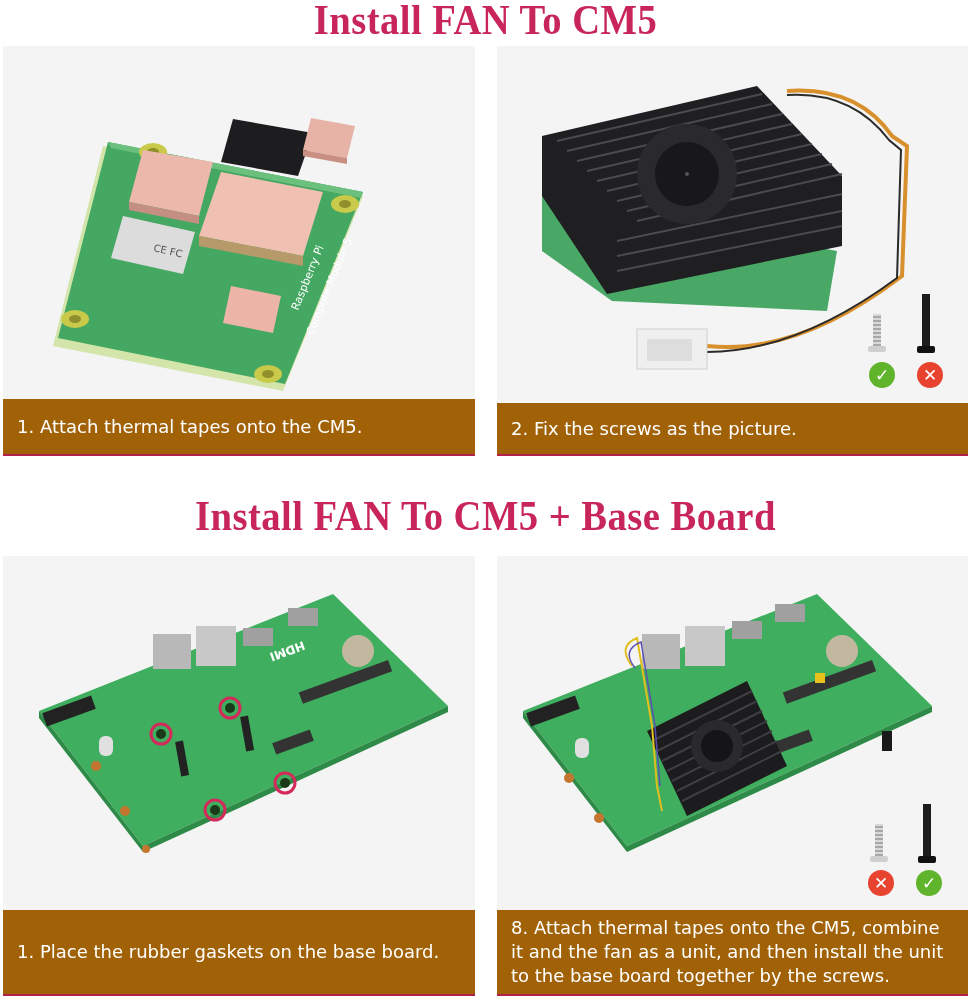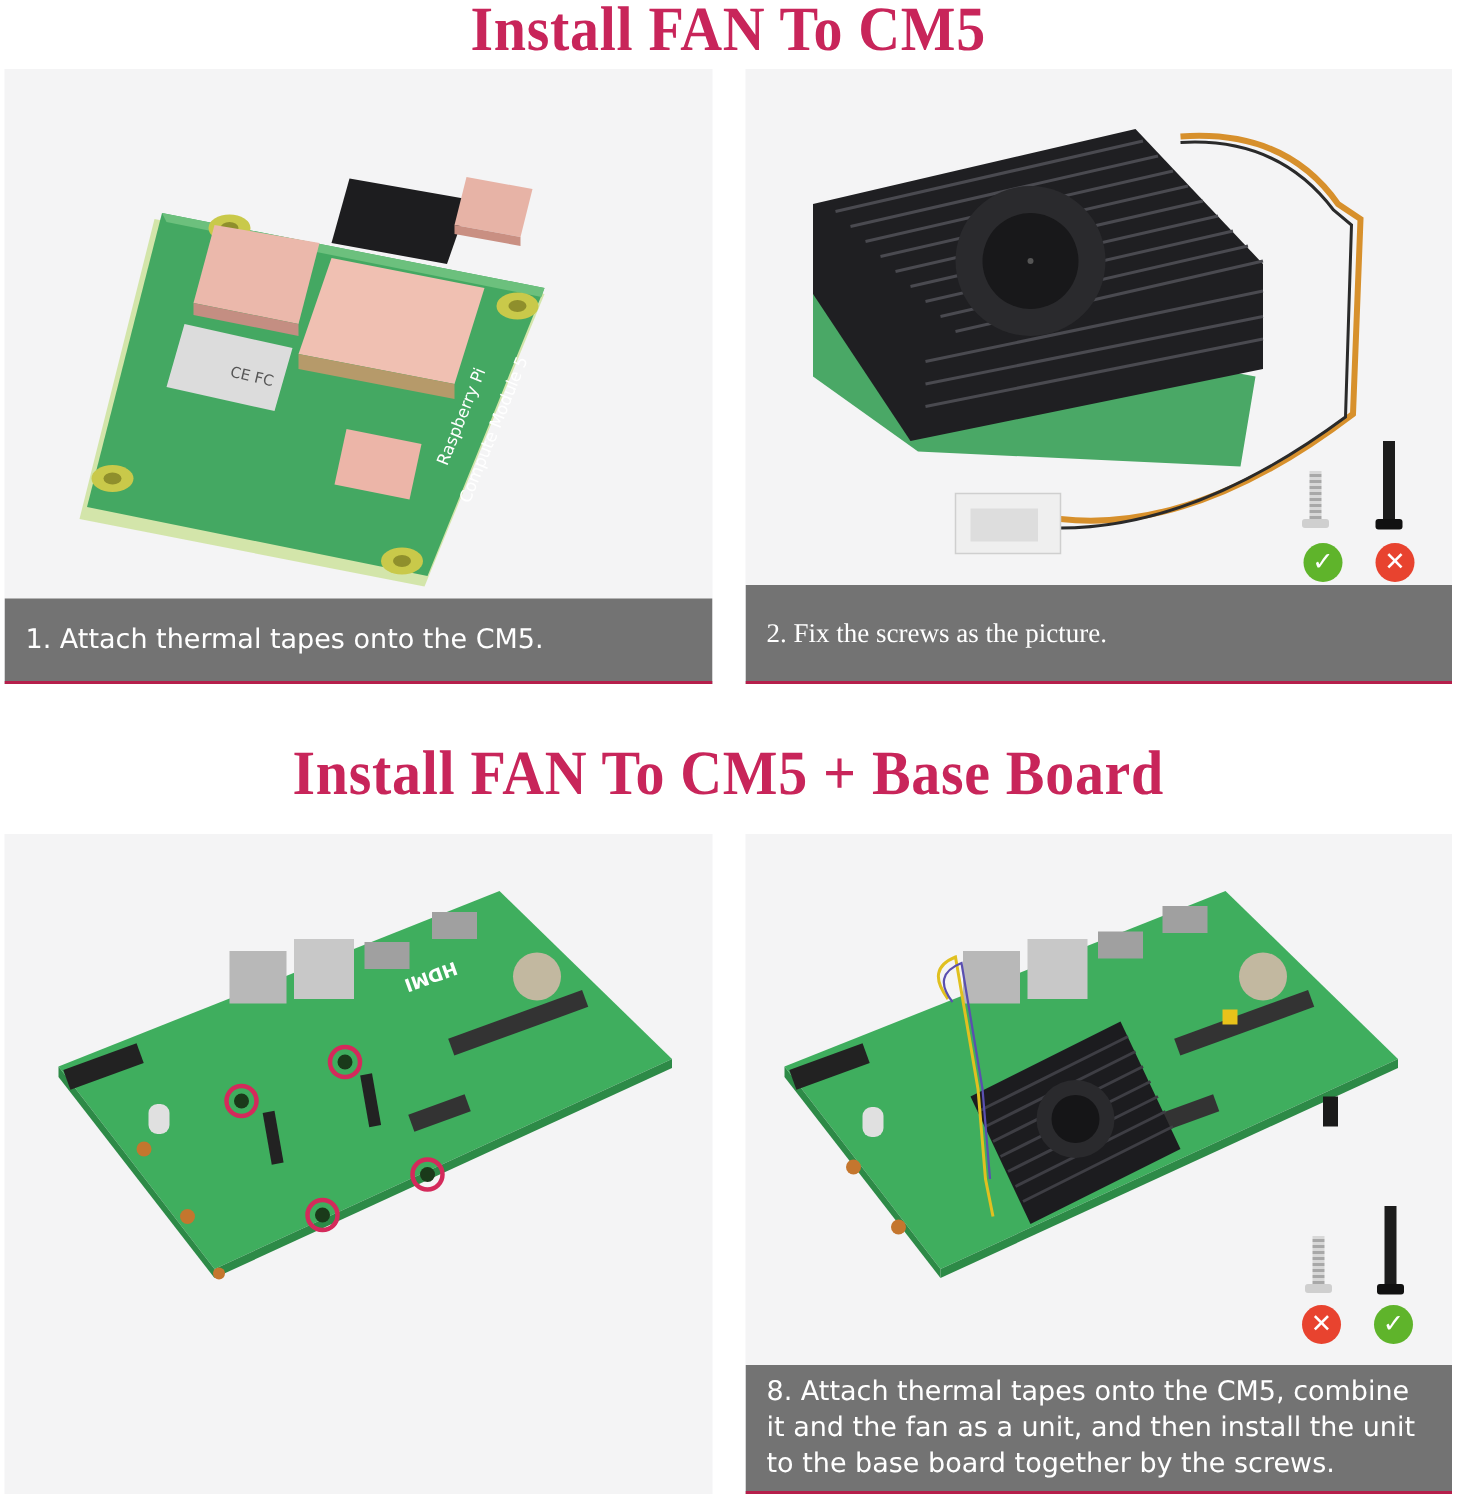--- a/index.html
+++ b/index.html
@@ -1,19 +1,19 @@
 <!DOCTYPE html>
 <html><head>
 <meta charset="utf-8">
 <style>
   *{box-sizing:border-box;margin:0;padding:0}
   body{width:971px;height:1000px;background:#ffffff;position:relative;overflow:hidden;font-family:"Liberation Sans",sans-serif}
   .section-title{position:absolute;left:0;width:971px;text-align:center;font-family:"Liberation Serif",serif;font-weight:bold;color:#c8255a;font-size:42px;letter-spacing:0.5px;transform:scaleX(0.92)}
   .panel{position:absolute;background:#f4f4f5;overflow:hidden}
-  .caption{position:absolute;left:0;right:0;bottom:0;background:#737373;color:#fff;font-family:"DejaVu Sans",sans-serif;font-size:18px;line-height:24px;padding:0 14px;display:flex;align-items:center;border-bottom:2px solid #b51f4b}
+  .caption{position:absolute;left:0;right:0;bottom:0;background:#a16207;color:#fff;font-family:"DejaVu Sans",sans-serif;font-size:18px;line-height:24px;padding:0 14px;display:flex;align-items:center;border-bottom:2px solid #b51f4b}
   .photo{position:absolute}
   .badge{position:absolute;width:26px;height:26px;border-radius:50%;display:flex;align-items:center;justify-content:center;color:#fff;font-size:17px;font-weight:bold;font-family:"DejaVu Sans",sans-serif}
   .badge.ok{background:#5fb42b}
   .badge.no{background:#e8432f}
 </style>
 </head>
 <body>
 
 <div class="section-title" style="top:-4px;">Install FAN To CM5</div>
 
@@ -88,21 +88,21 @@
   <div style="position:absolute;left:371px;top:268px;width:18px;height:44px;">
     <div style="position:absolute;left:5px;top:0;width:8px;height:32px;background:repeating-linear-gradient(#d8d8d8 0 2px,#a8a8a8 2px 4px);"></div>
     <div style="position:absolute;left:0;top:32px;width:18px;height:6px;background:#cfcfcf;border-radius:2px;"></div>
   </div>
   <div style="position:absolute;left:420px;top:248px;width:18px;height:62px;">
     <div style="position:absolute;left:5px;top:0;width:8px;height:54px;background:#1c1c1c;"></div>
     <div style="position:absolute;left:0;top:52px;width:18px;height:7px;background:#111;border-radius:2px;"></div>
   </div>
   <div class="badge ok" style="left:372px;top:316px;">✓</div>
   <div class="badge no" style="left:420px;top:316px;">✕</div>
-  <div class="caption" style="height:66px;font-family:Liberation Serif, serif;">2. Fix the screws as the picture.</div>
+  <div class="caption" style="height:53px;">2. Fix the screws as the picture.</div>
 </div>
 
 <div class="section-title" style="top:492px;">Install FAN To CM5 + Base Board</div>
 
 <div class="panel" style="left:3px;top:556px;width:472px;height:440px;">
   <svg class="photo" width="472" height="360" viewBox="0 0 472 360">
     <polygon points="36,155 330,38 445,150 140,290" fill="#3fae5e"></polygon>
     <polygon points="36,155 140,290 140,296 36,162" fill="#2d8a47"></polygon>
     <polygon points="140,290 445,150 445,156 140,296" fill="#2d8a47"></polygon>
 
@@ -134,20 +134,21 @@
     </g>
 
     <g fill="#c4762e">
         <circle cx="93" cy="210" r="5"></circle>
         <circle cx="122" cy="255" r="5"></circle>
         <circle cx="143" cy="293" r="4"></circle>
       </g>
     <rect x="96" y="180" width="14" height="20" rx="6" fill="#e0e0e0"></rect>
     <text x="300" y="85" font-size="12" fill="#fff" font-weight="bold" font-family="DejaVu Sans, sans-serif" transform="rotate(160 300 85)">HDMI</text>
   </svg>
+  <div class="caption" style="height:86px;">1. Place the rubber gaskets on the base board.</div>
 </div>
 
 <div class="panel" style="left:497px;top:556px;width:471px;height:440px;">
   <svg class="photo" width="471" height="360" viewBox="0 0 471 360">
     <polygon points="26,155 320,38 435,150 130,290" fill="#3fae5e"></polygon>
     <polygon points="26,155 130,290 130,296 26,162" fill="#2d8a47"></polygon>
     <polygon points="130,290 435,150 435,156 130,296" fill="#2d8a47"></polygon>
     <rect x="145" y="78" width="38" height="35" fill="#b8b8b8"></rect>
     <rect x="188" y="70" width="40" height="40" fill="#c8c8c8"></rect>
     <rect x="235" y="65" width="30" height="18" fill="#a0a0a0"></rect>

